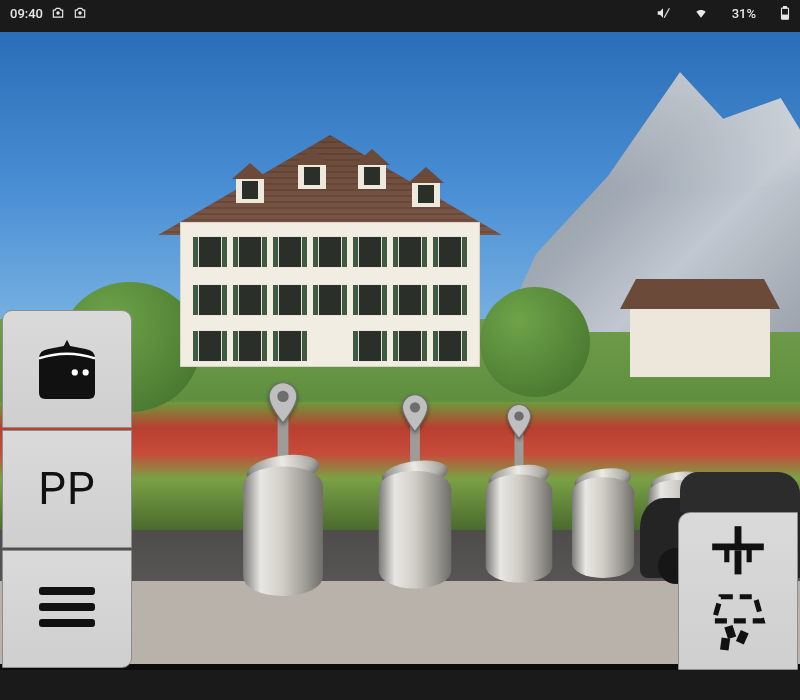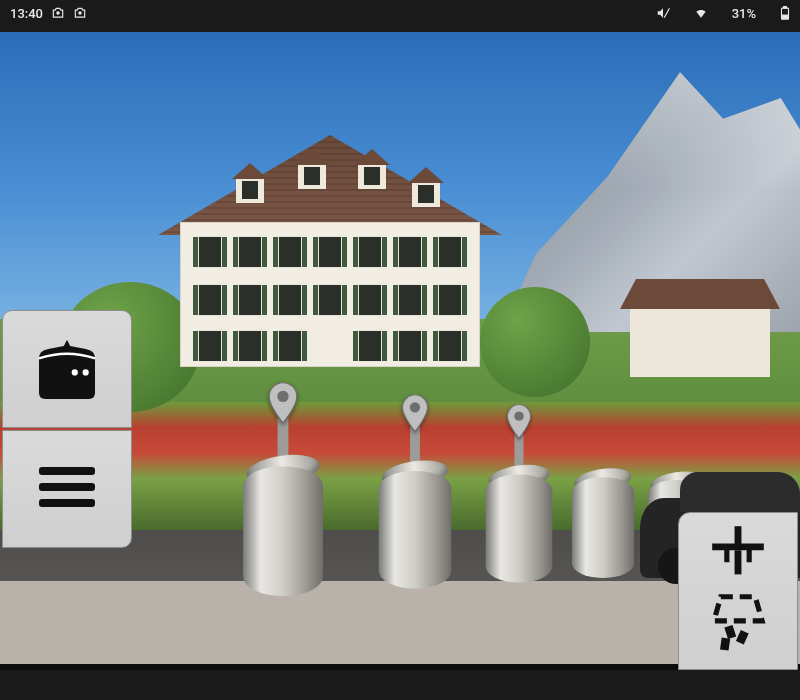--- a/index.html
+++ b/index.html
@@ -170,21 +170,21 @@
       z-index:50; cursor:pointer;
     }
     
     .footer-bar{ position:absolute; left:0; right:0; bottom:0; height:6px; background:#0c0c0c; z-index:40;}
   </style>
 </head>
 <body>
 
 <div class="status-bar">
   <div class="status-left">
-    <span>13:40</span>
+    <span>09:40</span>
     <span class="status-icon">
       <svg width="14" height="14" viewBox="0 0 24 24" fill="#e8e8e8">
           <circle cx="12" cy="12" r="3"></circle>
           <path d="M4 7h3l2-3h6l2 3h3v12H4z" fill="none" stroke="#e8e8e8" stroke-width="2"></path>
         </svg>
     </span>
     <span class="status-icon">
       <svg width="14" height="14" viewBox="0 0 24 24" fill="#e8e8e8">
           <circle cx="12" cy="12" r="3"></circle>
           <path d="M4 7h3l2-3h6l2 3h3v12H4z" fill="none" stroke="#e8e8e8" stroke-width="2"></path>
@@ -294,20 +294,23 @@
       <span>
         <svg width="78" height="70" viewBox="0 0 100 90">
           <path d="M14 34 L14 78 Q14 86 22 86 L78 86 Q86 86 86 78 L86 34 Q86 24 74 22 L54 18 Q50 10 50 10 Q50 10 46 18 L26 22 Q14 24 14 34 Z" fill="#111"></path>
           <circle cx="60" cy="52" r="4" fill="#fff"></circle>
           <circle cx="74" cy="52" r="4" fill="#fff"></circle>
           <path d="M14 34 Q50 22 86 34" fill="none" stroke="#fff" stroke-width="3"></path>
         </svg>
       </span>
     </div>
     <div class="side-btn">
+      <span class="label">PP</span>
+    </div>
+    <div class="side-btn">
       <span>
         <svg width="64" height="48" viewBox="0 0 64 48" fill="#111">
           <rect x="4" y="4" width="56" height="8" rx="3"></rect>
           <rect x="4" y="20" width="56" height="8" rx="3"></rect>
           <rect x="4" y="36" width="56" height="8" rx="3"></rect>
         </svg>
       </span>
     </div>
   </div>
 

